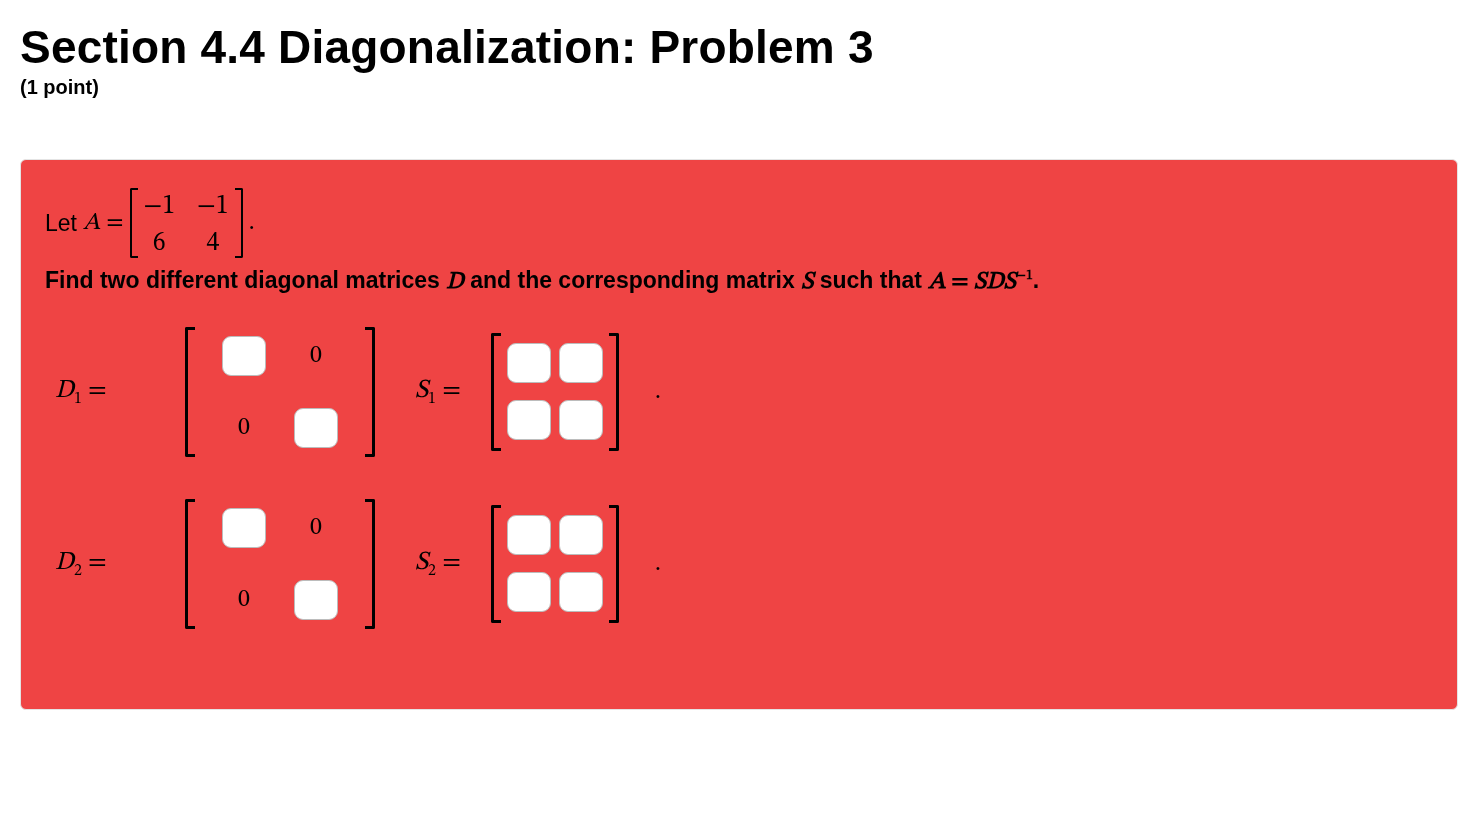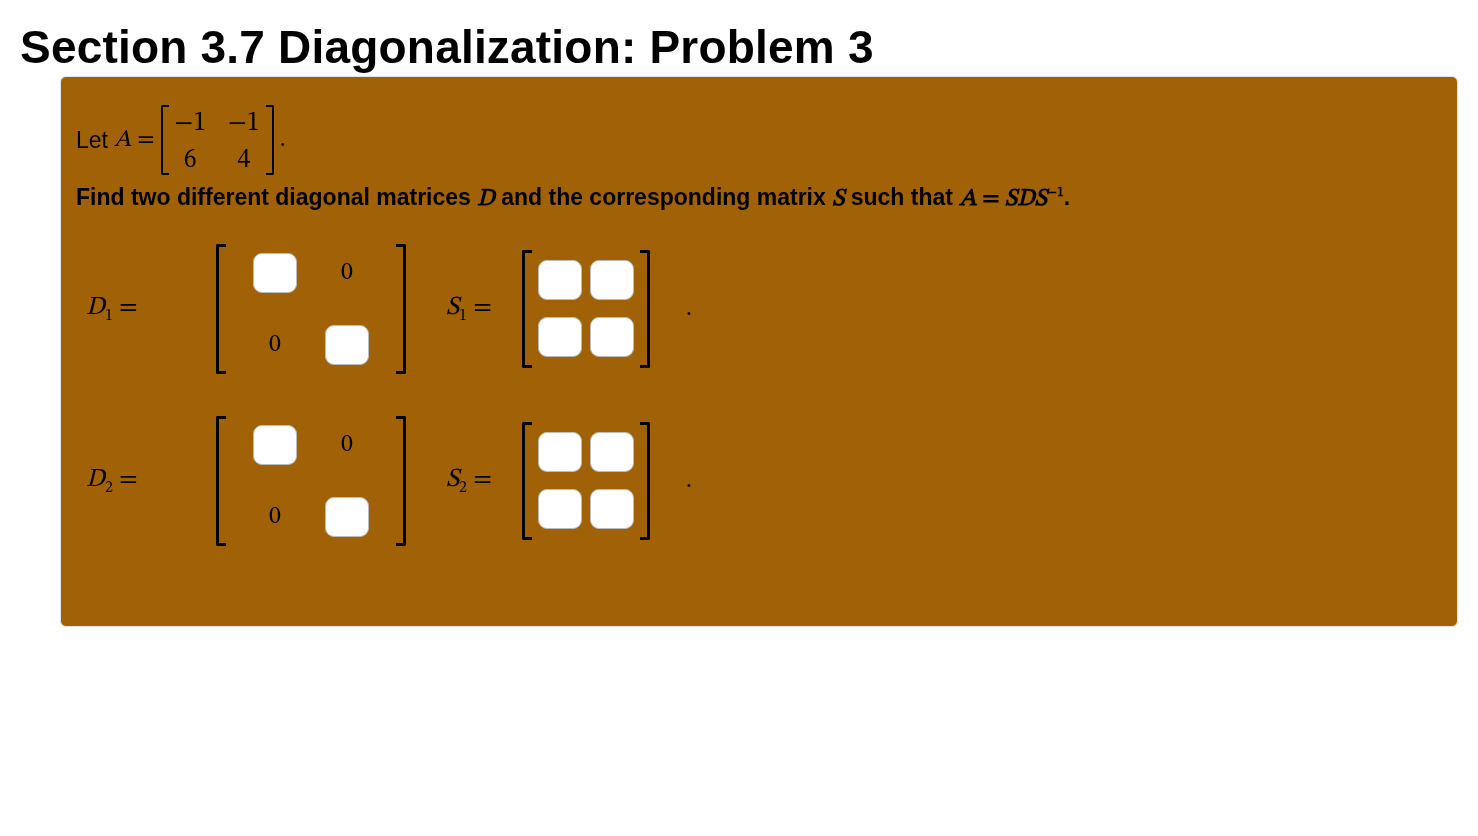--- a/index.html
+++ b/index.html
@@ -17,25 +17,24 @@
     font-weight: 800;
     margin: 10px 0 2px 0;
     letter-spacing: 0.2px;
   }
   .points {
     font-size: 20px;
     font-weight: 700;
     margin-bottom: 60px;
   }
   .panel {
-    background: #a16207;
+    background: #ef4444;
     border: 1px solid #e4e4e4;
     border-radius: 6px;
-    padding: 28px 24px 80px 15px;
-    margin-left: 40px;
+    padding: 28px 24px 80px 24px;
   }
   .math { font-family: "Cambria Math", "STIX Two Math", "Times New Roman", serif; font-size: 24px; }
   .line { display: flex; align-items: center; flex-wrap: wrap; gap: 6px; margin-bottom: 8px; }
   .line2 { font-size: 23px; margin-bottom: 30px; }
 
   
   .matrix { display: inline-flex; align-items: stretch; vertical-align: middle; }
   .mbody { display: grid; align-items: center; justify-items: center; }
 
   .matA .mbody { grid-template-columns: auto auto; column-gap: 22px; row-gap: 4px; font-size: 26px; padding: 2px 6px; }
@@ -94,21 +93,22 @@
   .matA .rbr { border-width: 2.5px 2.5px 2.5px 0; }
 
   .stagger-top { transform: translateY(-4px); }
   .stagger-bot { transform: translateY(4px); }
   .sup { font-size: 14px; vertical-align: super; }
 </style>
 </head>
 <body>
 
 <div class="page">
-  <h1 class="title">Section 3.7 Diagonalization: Problem 3</h1>
+  <h1 class="title">Section 4.4 Diagonalization: Problem 3</h1>
+  <div class="points">(1 point)</div>
 
   <div class="panel">
 
     <div class="line math">
       <span style="font-family:-apple-system,Helvetica,Arial,sans-serif; font-size:23px;">Let </span>
       <span style="font-style:italic;">A</span>
       <span> = </span>
       <span class="matrix matA">
         <span class="lbr"></span>
         <span class="mbody">

